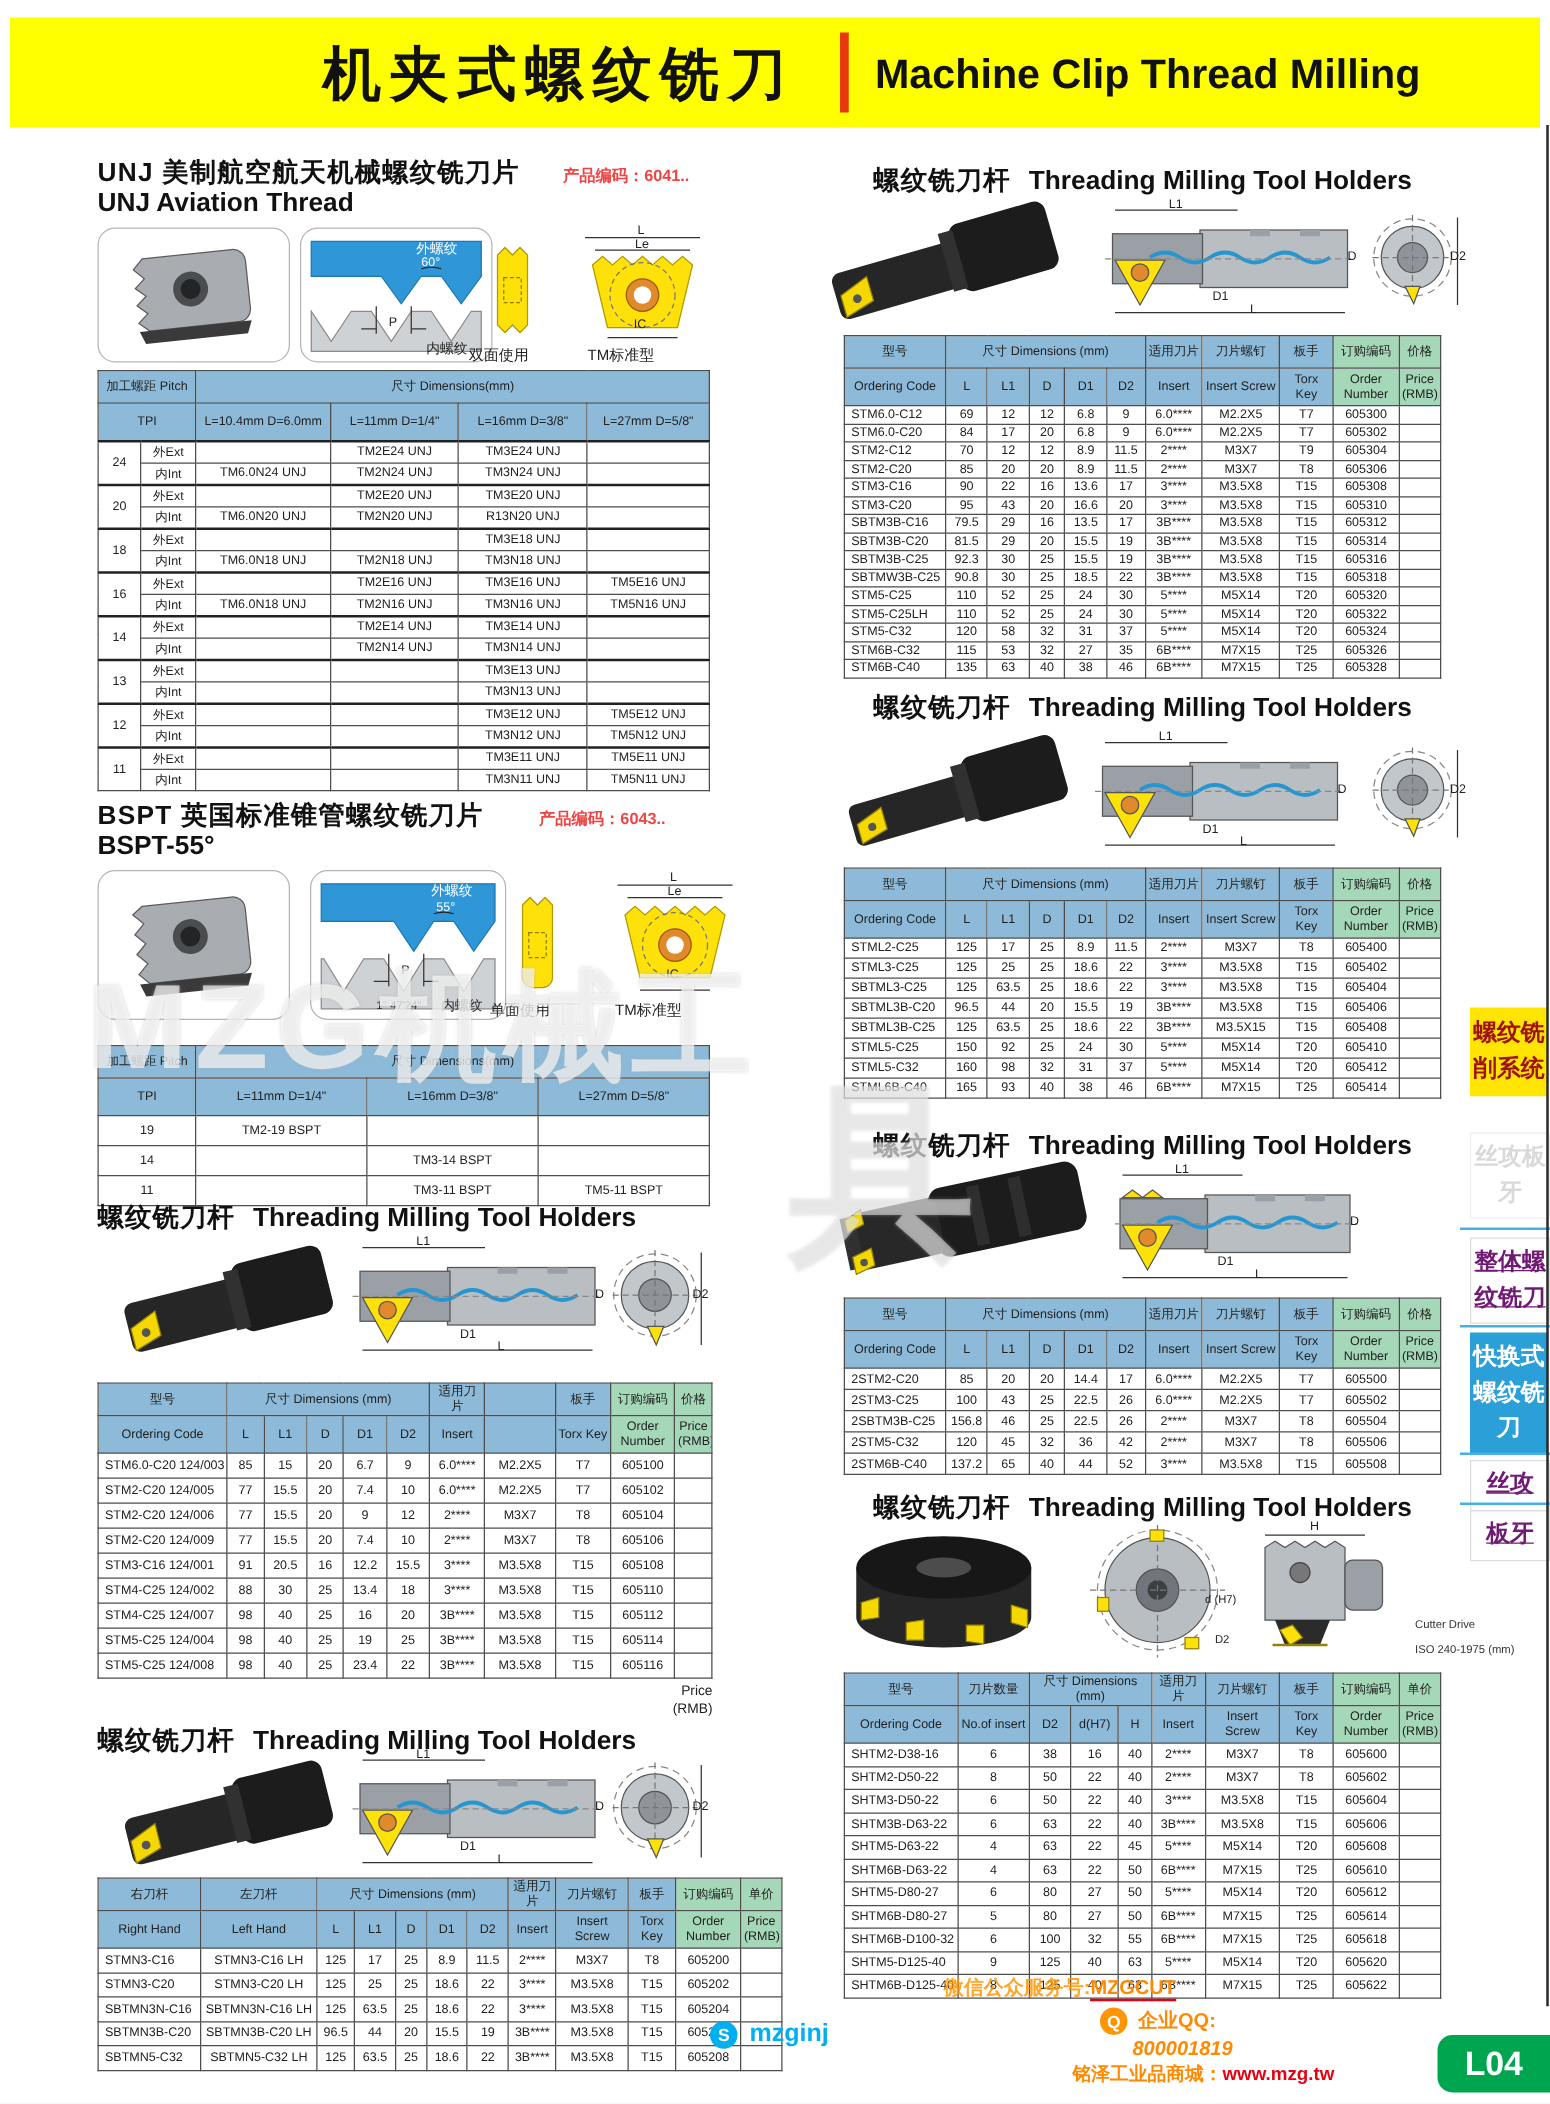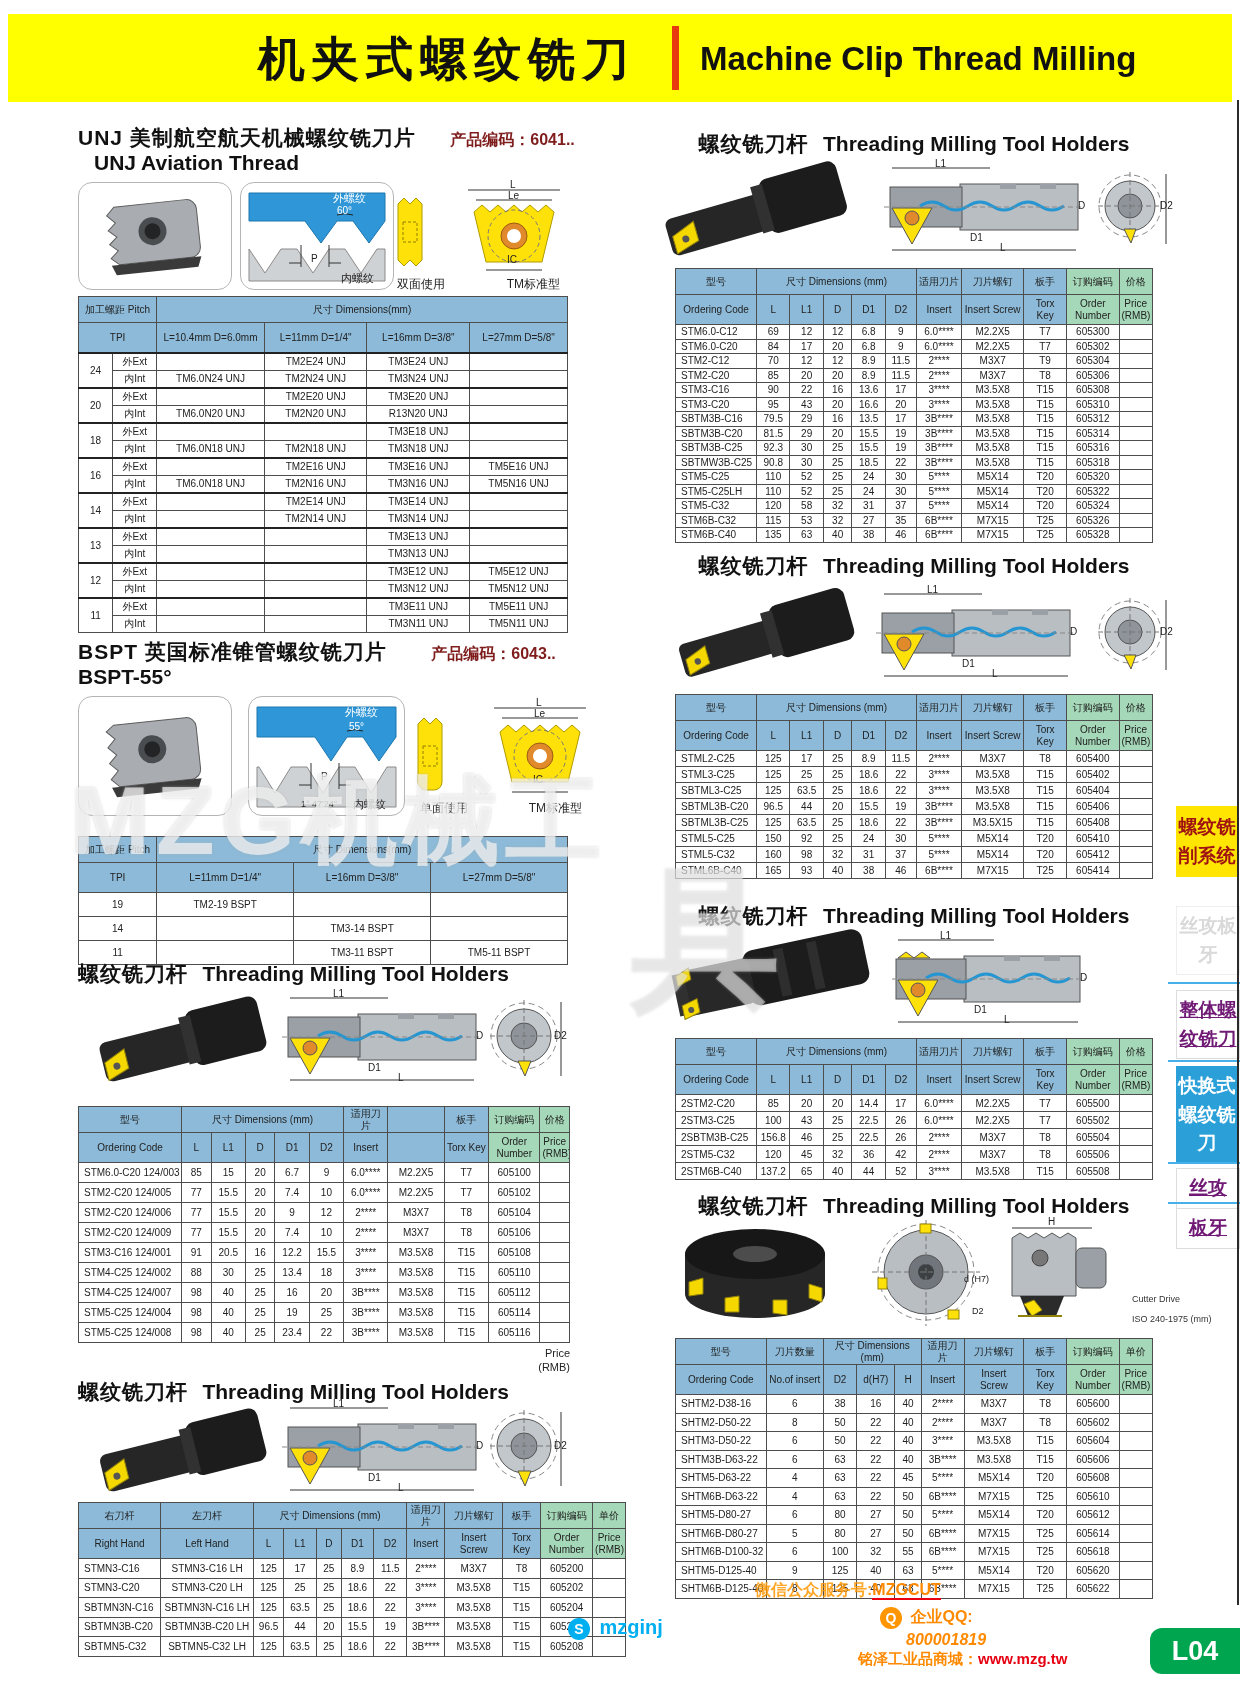--- a/index.html
+++ b/index.html
@@ -6,25 +6,25 @@
   .page{position:relative;width:1240px;height:1683px;background:#ffffff;margin:0 auto;overflow:hidden;}
   
   .hdr{position:absolute;left:8px;top:14px;width:1224px;height:88px;background:#ffff00;}
   .hdr .zh{position:absolute;left:250px;top:14px;font-size:47px;font-weight:bold;color:#111;letter-spacing:7px;}
   .hdr .bar{position:absolute;left:664px;top:12px;width:7px;height:64px;background:#e8380d;}
   .hdr .en{position:absolute;left:692px;top:26px;font-size:33px;font-weight:bold;color:#111;}
   
   .stitle{position:absolute;font-weight:bold;color:#111;white-space:nowrap;}
   .stitle .t-zh{font-size:21px;letter-spacing:1px;}
   .stitle .t-en{font-size:21px;}
-  .code{color:#7f1d1d;font-weight:bold;font-size:16px;}
+  .code{color:#ef4444;font-weight:bold;font-size:13px;}
   
   .imgbox{position:absolute;border:1px solid #b5b5b5;border-radius:14px;background:#fff;overflow:hidden;}
   .plain{position:absolute;}
-  .cap{position:absolute;font-size:12px;color:#222;text-align:right;white-space:nowrap;}
+  .cap{position:absolute;font-size:12px;color:#222;text-align:left;white-space:nowrap;}
   .dl{position:absolute;font-size:10px;color:#222;white-space:pre;}
   
   .twrap{position:absolute;}
   .ct{border-collapse:collapse;table-layout:fixed;width:100%;font-size:10px;color:#222;}
   .ct th,.ct td{border:1px solid #4d4d4d;text-align:center;padding:0 2px;overflow:hidden;}
   .ct td{white-space:nowrap;background:#fff;}
   .ct th{background:#8cbad8;font-weight:normal;white-space:normal;line-height:1.15;}
   .ct th.g{background:#a5d8b8;}
   .ct thead tr:first-child{height:26px;}
   .ct thead tr:last-child{height:30px;}
@@ -71,21 +71,21 @@
   <div class="hdr">
     <span class="zh">机夹式螺纹铣刀</span>
     <span class="bar"></span>
     <span class="en">Machine Clip Thread Milling</span>
   </div>
 
   <div class="stitle" style="left:78px;top:124px;">
     <span class="t-zh">UNJ   美制航空航天机械螺纹铣刀片</span>
     <span class="code" style="margin-left:30px;">产品编码：6041..</span>
   </div>
-  <div class="stitle" style="left:78px;top:151px;margin-left:16px;">
+  <div class="stitle" style="left:78px;top:151px;">
     <span class="t-en">UNJ Aviation Thread</span>
   </div>
 
   <div class="imgbox" style="left:78px;top:182px;width:152px;height:106px;">
     <svg width="152" height="106" viewBox="0 0 152 106">
       <g transform="rotate(-6 76 53)">
         <path d="M38,20 h72 a10,10 0 0 1 10,10 v38 a10,10 0 0 1 -10,10 h-72 l-8,-7 8,-7 -8,-7 8,-7 -8,-7 8,-7 -8,-8 z" fill="#a9adb1" stroke="#5c5c5c"></path>
         <path d="M30,78 l90,0 -4,10 -82,0 z" fill="#3a3a3a"></path>
         <circle cx="74" cy="48" r="14" fill="#4a4d50"></circle>
         <circle cx="74" cy="48" r="8" fill="#232425"></circle>

